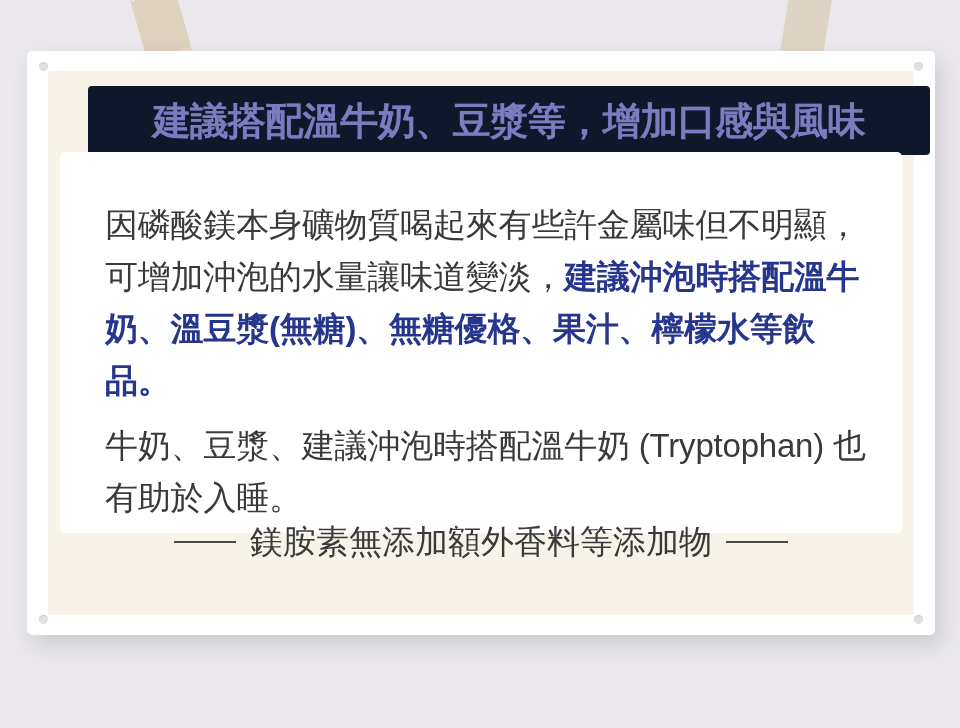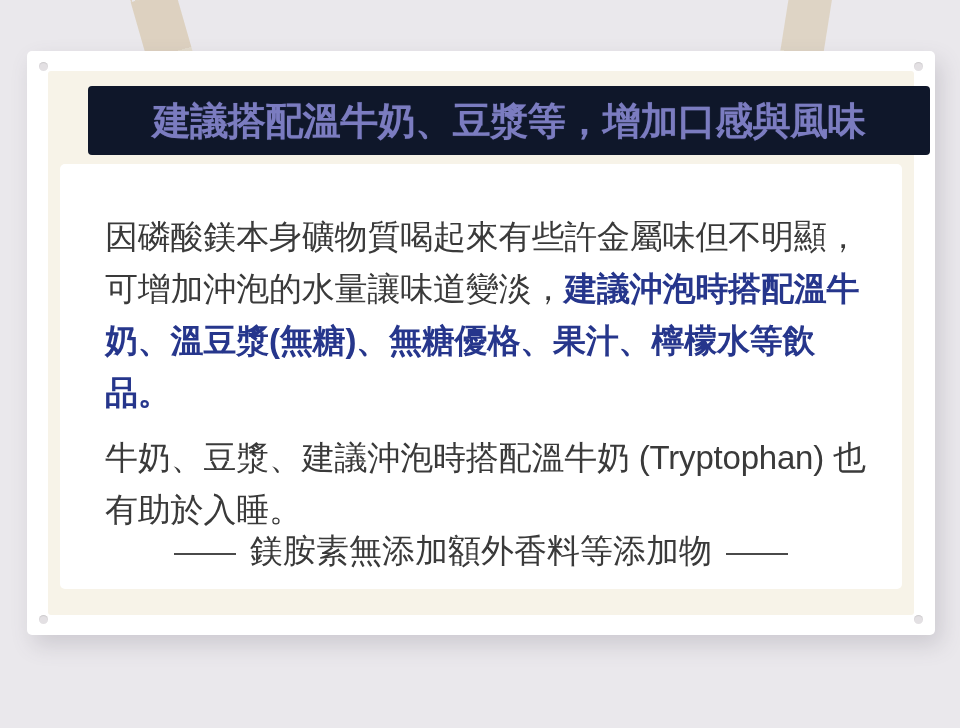--- a/index.html
+++ b/index.html
@@ -137,23 +137,23 @@
     letter-spacing: -0.5px;
     white-space: nowrap;
     line-height: 1;
     text-shadow: 0 0 1px rgba(123,124,192,0.45);
   }
 
   
   .content-panel {
     position: absolute;
     left: 33px;
-    top: 113px;
+    top: 101px;
     width: 842px;
-    height: 425px;
+    height: 381px;
     background: #ffffff;
     border-radius: 5px;
     z-index: 11;
     padding: 4px;
     box-sizing: border-box;
   }
 
   .para {
     position: absolute;
     left: 45px;
@@ -178,21 +178,20 @@
 
   .footer-line {
     position: absolute;
     left: 0;
     right: 0;
     top: 370px;
     display: flex;
     align-items: center;
     justify-content: center;
     gap: 14px;
-    font-family: Liberation Mono, monospace;
   }
   .dash {
     display: block;
     width: 62px;
     height: 2px;
     background: #4a4a4a;
   }
   .footer-text {
     font-size: 33px;
     line-height: 40px;

